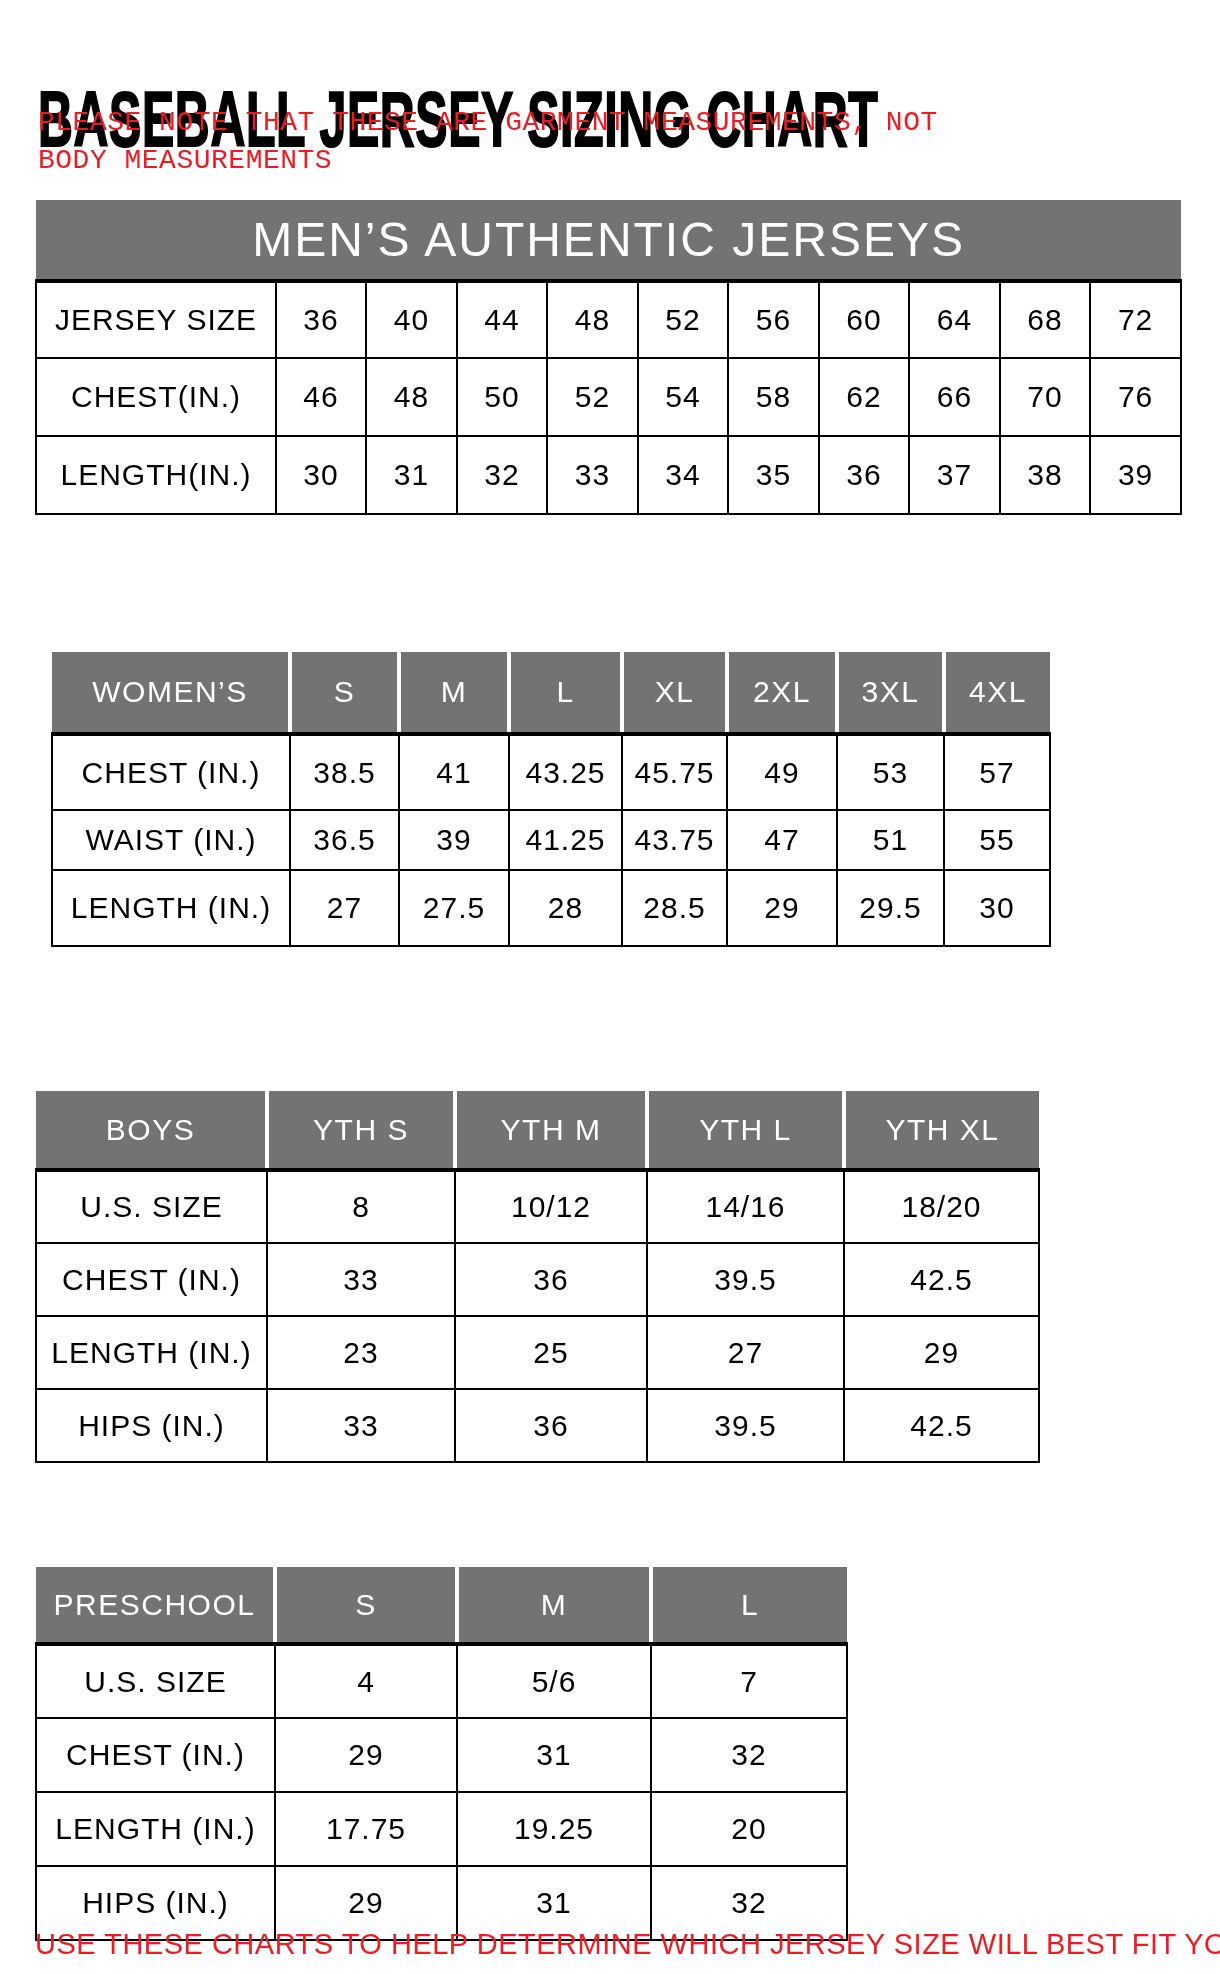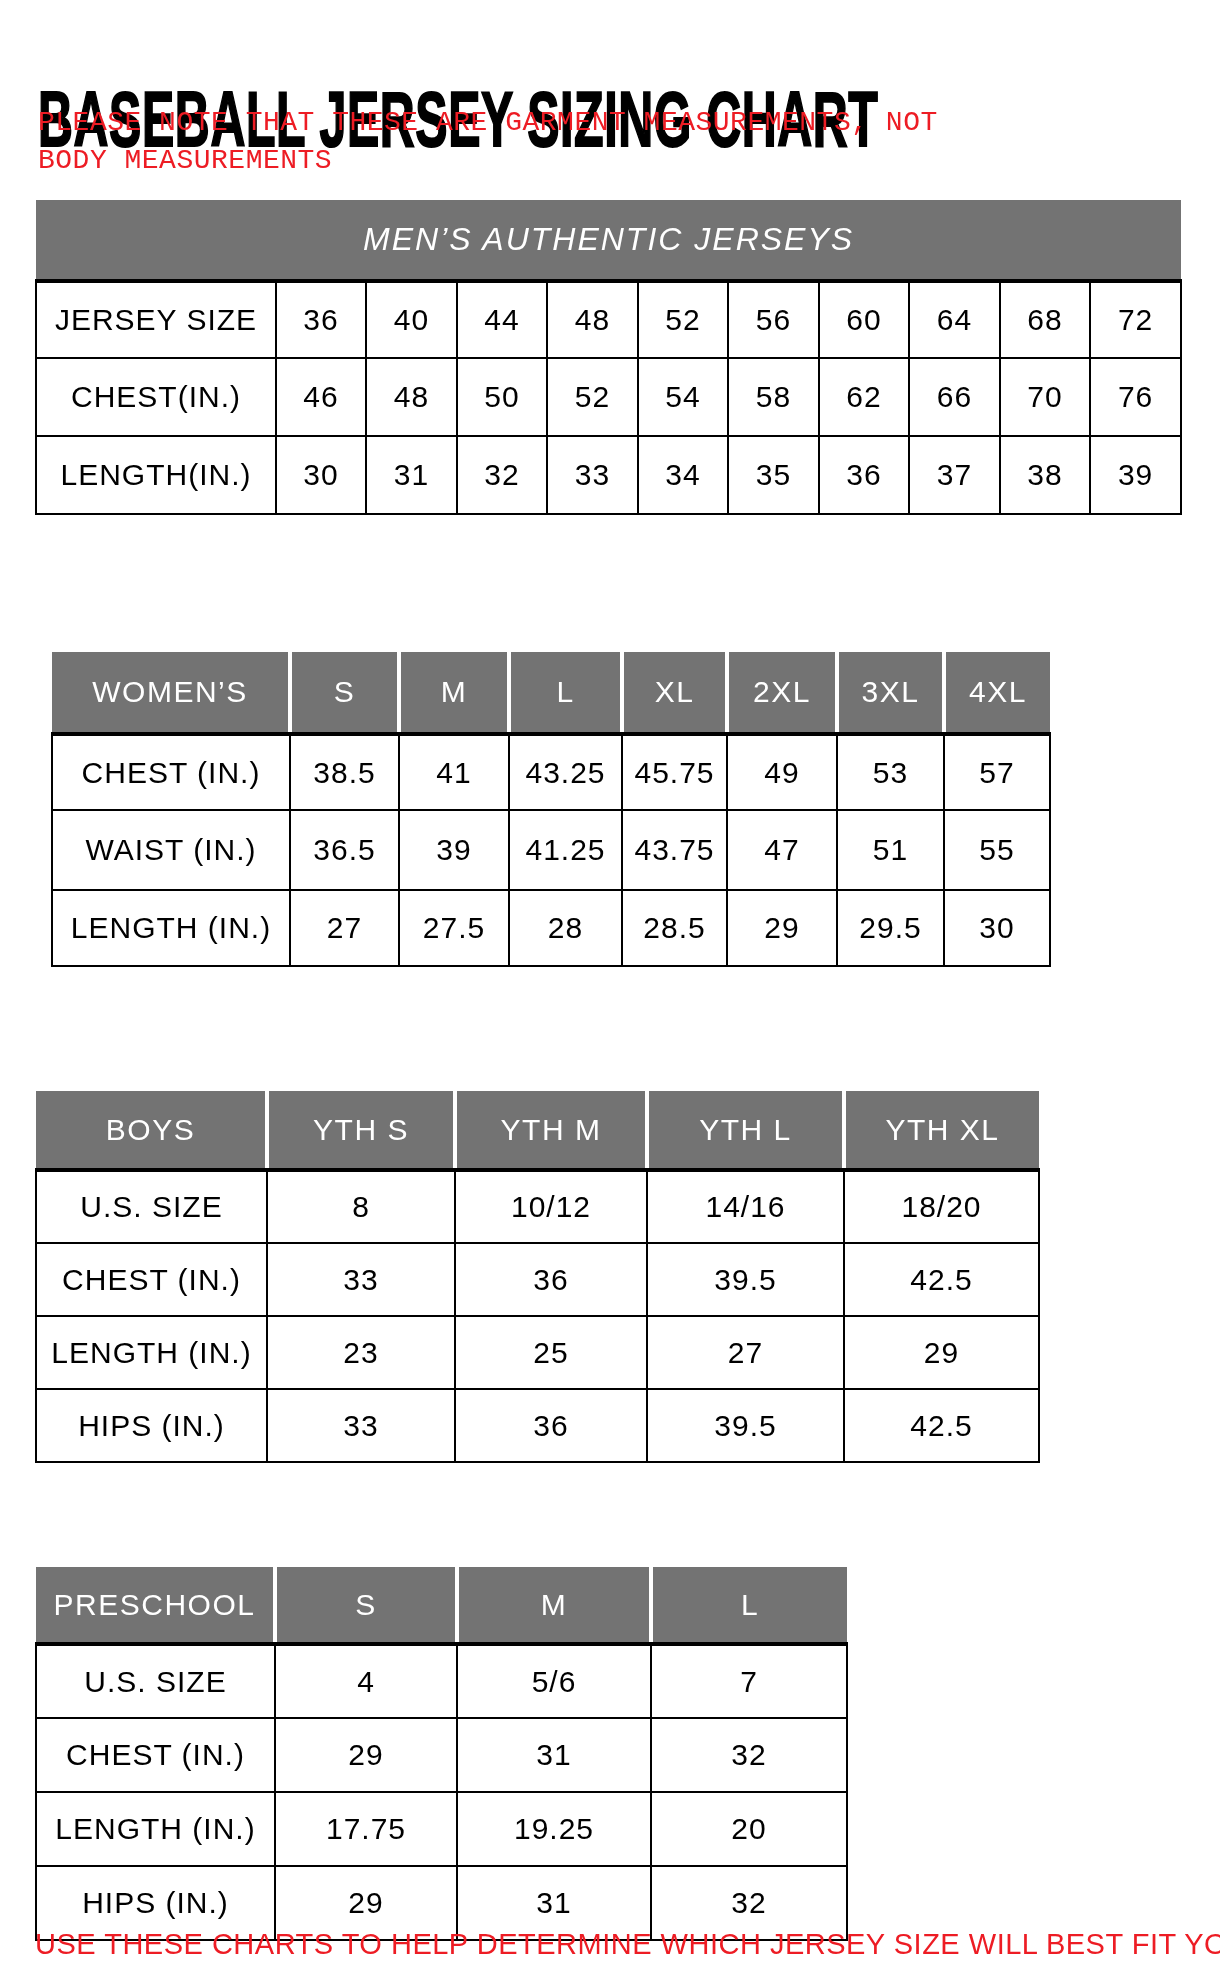--- a/index.html
+++ b/index.html
@@ -79,23 +79,22 @@
     border:none;
     border-bottom:4px solid #000;
     text-align:center;
     vertical-align:middle;
     overflow:hidden;
   }
   table.sizing-table th + th{
     border-left:4px solid #fff;
   }
   table.sizing-table th.merged-header{
-    font-size:32px;
+    font-size:48px;
     letter-spacing:2px;
-    font-style:italic;
   }
   #mens-table{left:35px;top:200px;width:1145px;}
   #womens-table{left:35px;top:652px;width:998px;margin-left:16px;}
   #boys-table{left:35px;top:1091px;width:1003px;}
   #preschool-table{left:35px;top:1567px;width:811px;border-radius:17px;}
 </style>
 </head>
 <body>
 
 <div class="page">
@@ -193,21 +192,21 @@
         <tr style="height: 76px;">
           <td>CHEST (IN.)</td>
           <td>38.5</td>
           <td>41</td>
           <td>43.25</td>
           <td>45.75</td>
           <td>49</td>
           <td>53</td>
           <td>57</td>
         </tr>
-        <tr style="height: 80px;">
+        <tr style="height: 60px;">
           <td>WAIST (IN.)</td>
           <td>36.5</td>
           <td>39</td>
           <td>41.25</td>
           <td>43.75</td>
           <td>47</td>
           <td>51</td>
           <td>55</td>
         </tr>
         <tr style="height: 76px;">

